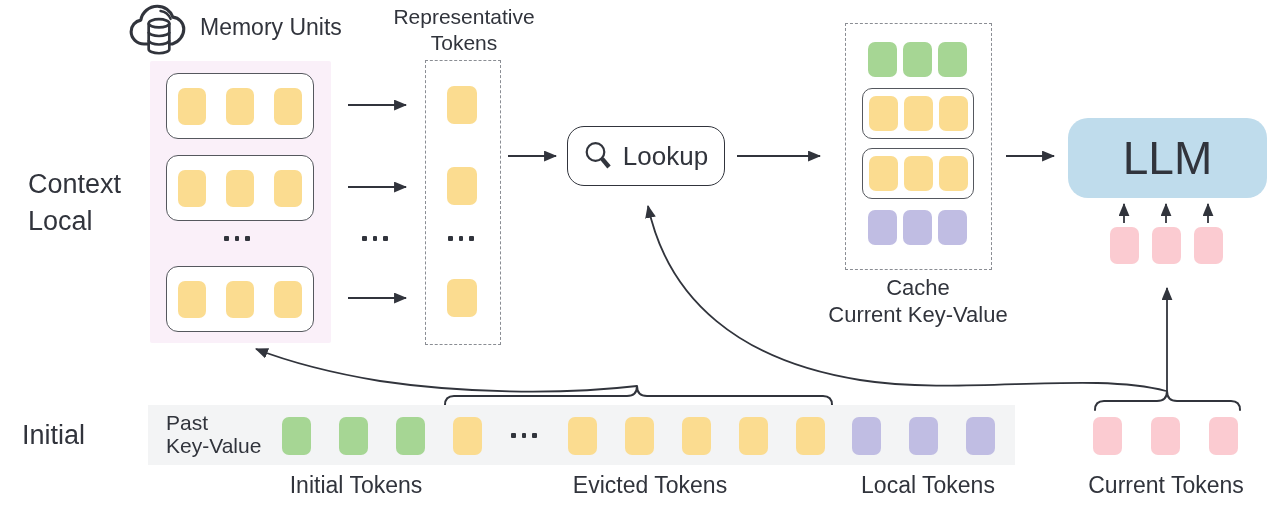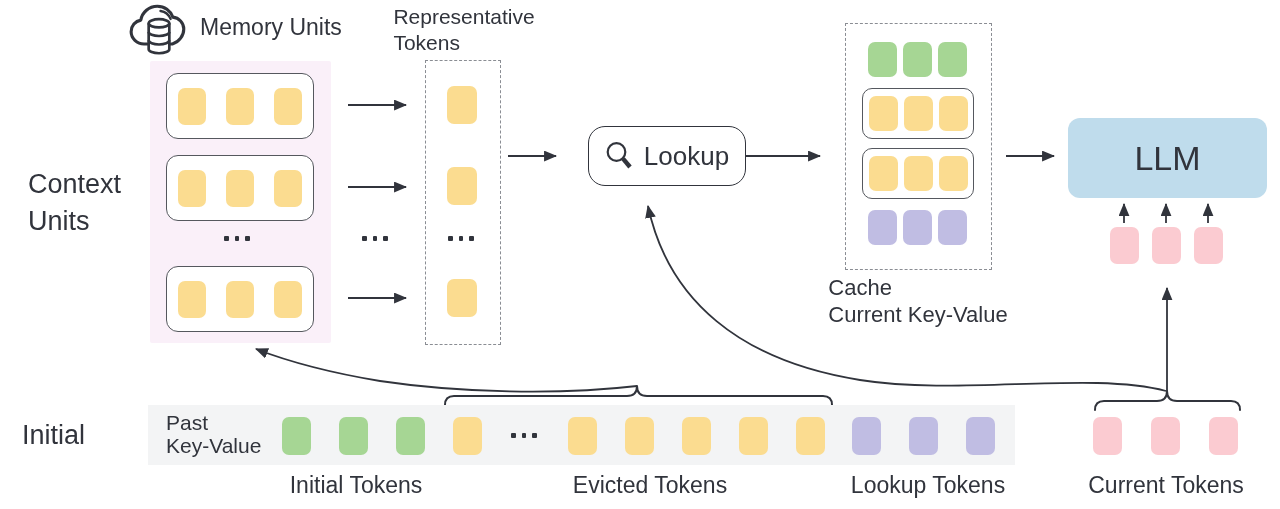--- a/index.html
+++ b/index.html
@@ -3,21 +3,21 @@
 <meta charset="utf-8">
 <style>
   :root { --ink:#31343C; }
   html,body{margin:0;padding:0;background:#fff;}
   .stage{
     position:relative;width:1280px;height:509px;background:#fff;overflow:hidden;
     font-family:"Liberation Sans","DejaVu Sans",sans-serif;color:var(--ink);padding-left:31px;
   }
   .abs{position:absolute;}
   .lbl{position:absolute;white-space:nowrap;color:var(--ink);}
-  .ctr{transform:translateX(-50%);text-align:left;}
+  .ctr{transform:translateX(-50%);text-align:center;}
 
   
   .context-label{left:28px;top:166px;font-size:27px;line-height:37px;}
   .inputs-label{left:22px;top:420px;font-size:27px;}
   .memory-units-label{left:200px;top:14px;font-size:23px;}
   .repr-label{left:464px;top:4px;font-size:21px;line-height:26px;}
   .cache-label{left:918px;top:274px;font-size:22px;line-height:27px;}
   .token-group-label{top:472px;font-size:23px;}
 
   
@@ -35,32 +35,32 @@
   .repr-slot{position:absolute;left:447px;display:flex;}
   .repr-slot .token{width:30px;height:38px;}
 
   
   .dots{position:absolute;display:flex;gap:6px;}
   .dots i{width:4.6px;height:4.6px;border-radius:1px;background:var(--ink);}
 
   
   .lookup{left:567px;top:126px;width:158px;height:60px;background:#fff;
     border:1.7px solid var(--ink);border-radius:17px;display:flex;align-items:center;
-    justify-content:center;gap:9px;font-size:26px;box-sizing:border-box;margin-left:21px;}
+    justify-content:center;gap:9px;font-size:26px;box-sizing:border-box;}
 
   
   .cache-box{left:845px;top:23px;width:145px;height:245px;border:1.6px dashed #8A8D93;}
   .cache-row{position:absolute;display:flex;gap:6px;}
   .cache-row .token{width:29px;height:35px;}
   .cache-row.boxed{left:862px;width:112px;height:51px;border:1.3px solid #55585E;
     border-radius:10px;align-items:center;justify-content:center;box-sizing:border-box;}
 
   
-  .llm-box{left:1068px;top:118px;width:199px;height:80px;border-radius:12px;
-    display:flex;align-items:center;justify-content:center;font-size:34px;}
+  .llm-box{left:1068px;top:118px;width:199px;height:80px;border-radius:20px;
+    display:flex;align-items:center;justify-content:center;font-size:46px;}
   .llm-inputs{left:1110px;top:227px;display:flex;gap:13px;}
   .llm-inputs .token{width:29px;height:37px;}
 
   
   .strip{left:148px;top:405px;width:867px;height:60px;}
   .past-label{left:166px;top:411px;font-size:21px;line-height:23px;}
   .strip-group{position:absolute;top:417px;display:flex;gap:28px;}
   .strip-group .token{width:29px;height:38px;}
   .strip-group.current{gap:29px;}
 
@@ -107,21 +107,21 @@
     <path d="M21,29.8 A10,4 0 0 0 41,29.8 M21,38 A10,4 0 0 0 41,38" fill="none" style="stroke:var(--ink)" stroke-width="2.6"></path>
   </svg>
 
   <div class="lbl memory-units-label">Memory Units</div>
   <div class="lbl repr-label ctr">
     <div>Representative</div>
     <div>Tokens</div>
   </div>
   <div class="lbl context-label">
     <div>Context</div>
-    <div>Units</div>
+    <div>Local</div>
   </div>
 
   <div class="abs memory-box" style="background: rgb(250, 240, 249);">
     <div class="unit-box" style="top:12px">
         <div class="token" style="background: rgb(251, 220, 144);"></div>
         <div class="token" style="background: rgb(251, 220, 144);"></div>
         <div class="token" style="background: rgb(251, 220, 144);"></div>
       </div>
     <div class="unit-box" style="top:94px">
         <div class="token" style="background: rgb(251, 220, 144);"></div>
@@ -235,16 +235,16 @@
       <div class="token" style="background: rgb(192, 189, 227);"></div>
     </div>
   <div class="strip-group current" style="left:1093px">
       <div class="token" style="background: rgb(251, 203, 209);"></div>
       <div class="token" style="background: rgb(251, 203, 209);"></div>
       <div class="token" style="background: rgb(251, 203, 209);"></div>
     </div>
 
   <div class="lbl token-group-label ctr" style="left:650px">Evicted Tokens</div>
   <div class="lbl token-group-label ctr" style="left:356px">Initial Tokens</div>
-  <div class="lbl token-group-label ctr" style="left:928px">Lookup Tokens</div>
+  <div class="lbl token-group-label ctr" style="left:928px">Local Tokens</div>
   <div class="lbl token-group-label ctr" style="left:1166px">Current Tokens</div>
 
 </div>
 
 </body></html>

